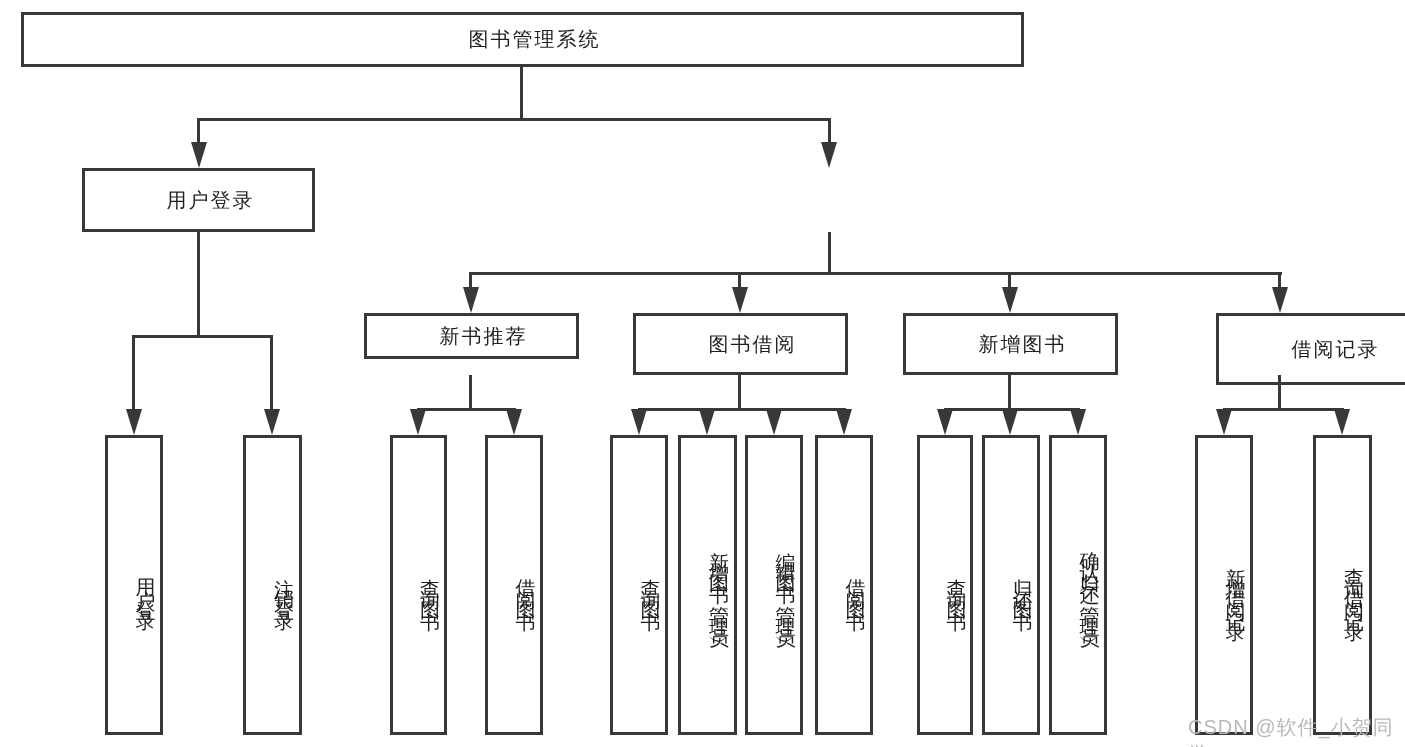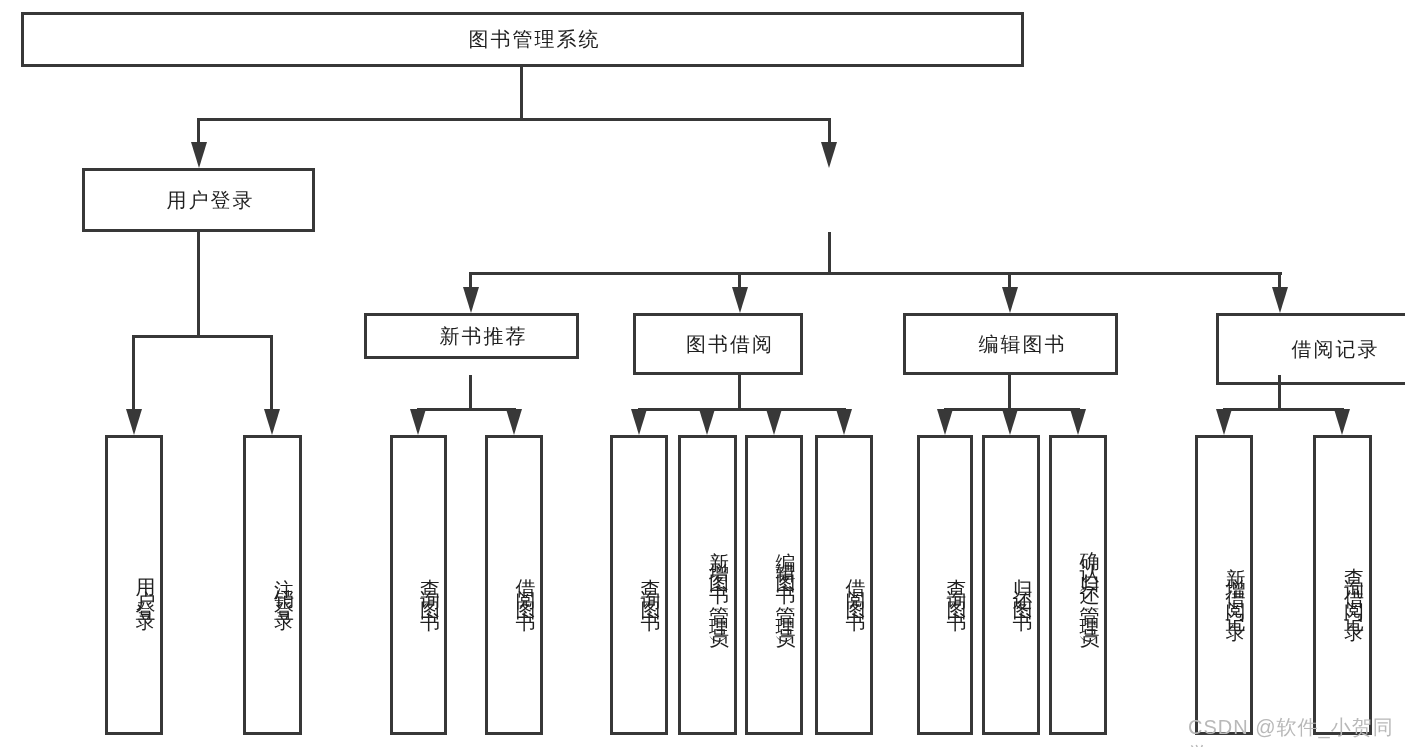--- a/index.html
+++ b/index.html
@@ -80,22 +80,22 @@
   <div class="vline" style="left:469px; top:272px; height:17px;"></div>
   <div class="vline" style="left:738px; top:272px; height:17px;"></div>
   <div class="vline" style="left:1008px; top:272px; height:17px;"></div>
   <div class="vline" style="left:1278px; top:272px; height:17px;"></div>
   <div class="arrowhead" style="left:463px; top:287px;"></div>
   <div class="arrowhead" style="left:732px; top:287px;"></div>
   <div class="arrowhead" style="left:1002px; top:287px;"></div>
   <div class="arrowhead" style="left:1272px; top:287px;"></div>
 
   <div class="node" style="left:364px; top:313px; width:215px; height:46px;text-align:right;">新书推荐</div>
-  <div class="node" style="left:633px; top:313px; width:170px; height:62px;">图书借阅</div>
-  <div class="node" style="left:903px; top:313px; width:215px; height:62px;">编辑图书</div>
+  <div class="node" style="left:633px; top:313px; width:215px; height:62px;">图书借阅</div>
+  <div class="node" style="left:903px; top:313px; width:215px; height:62px;">新增图书</div>
   <div class="node" style="left:1216px; top:313px; width:215px; height:72px;">借阅记录</div>
 
   <div class="vline" style="left:469px; top:375px; height:33px;"></div>
   <div class="hline" style="left:417px; top:408px; width:99px;"></div>
   <div class="arrowhead" style="left:410px; top:409px;"></div>
   <div class="arrowhead" style="left:506px; top:409px;"></div>
 
   <div class="vline" style="left:738px; top:375px; height:33px;"></div>
   <div class="hline" style="left:638px; top:408px; width:208px;"></div>
   <div class="arrowhead" style="left:631px; top:409px;"></div>

